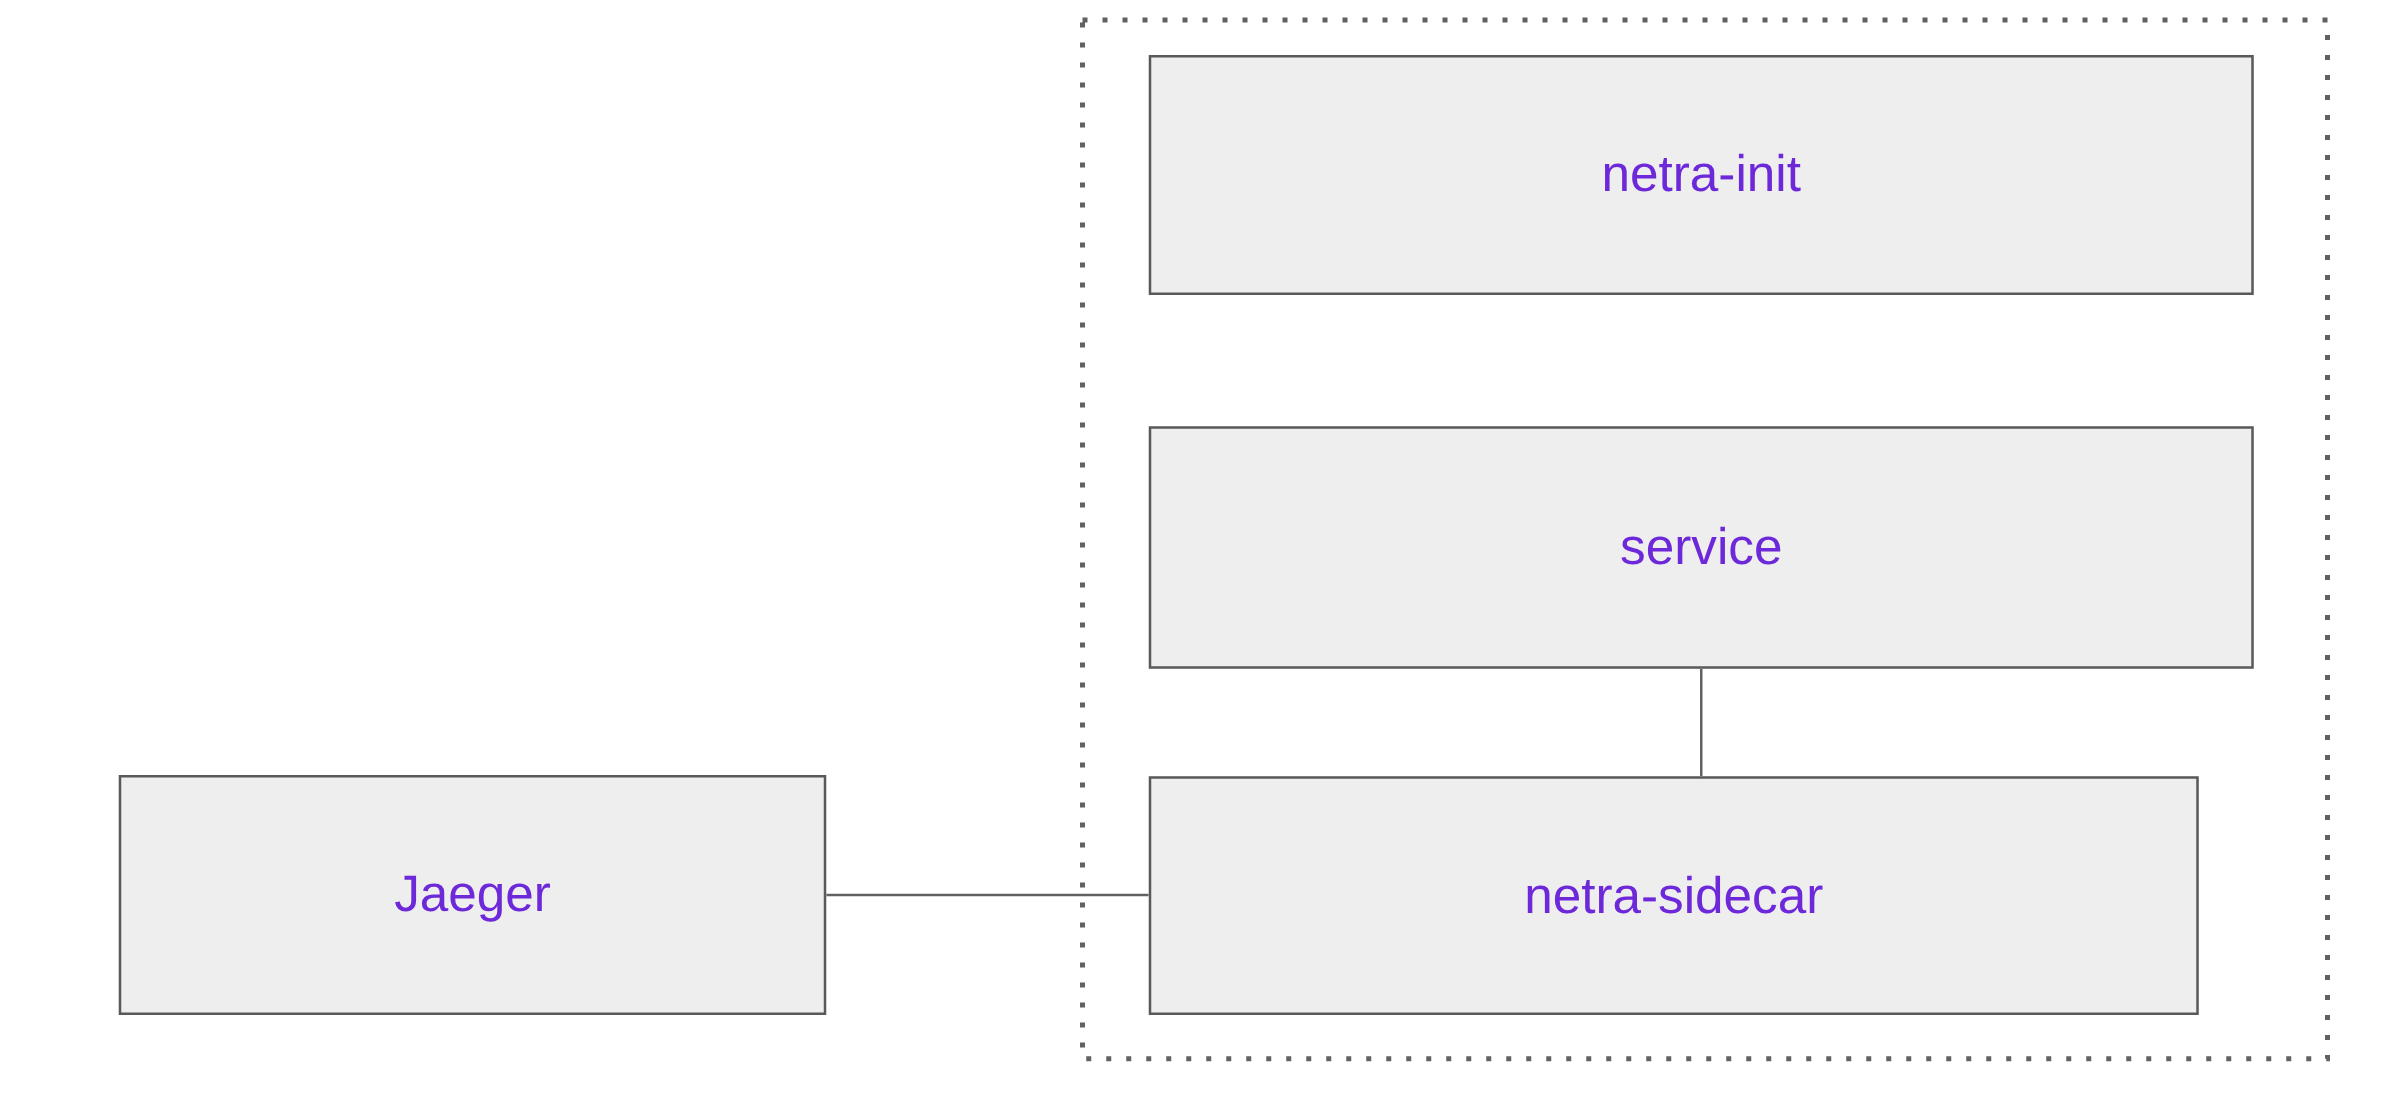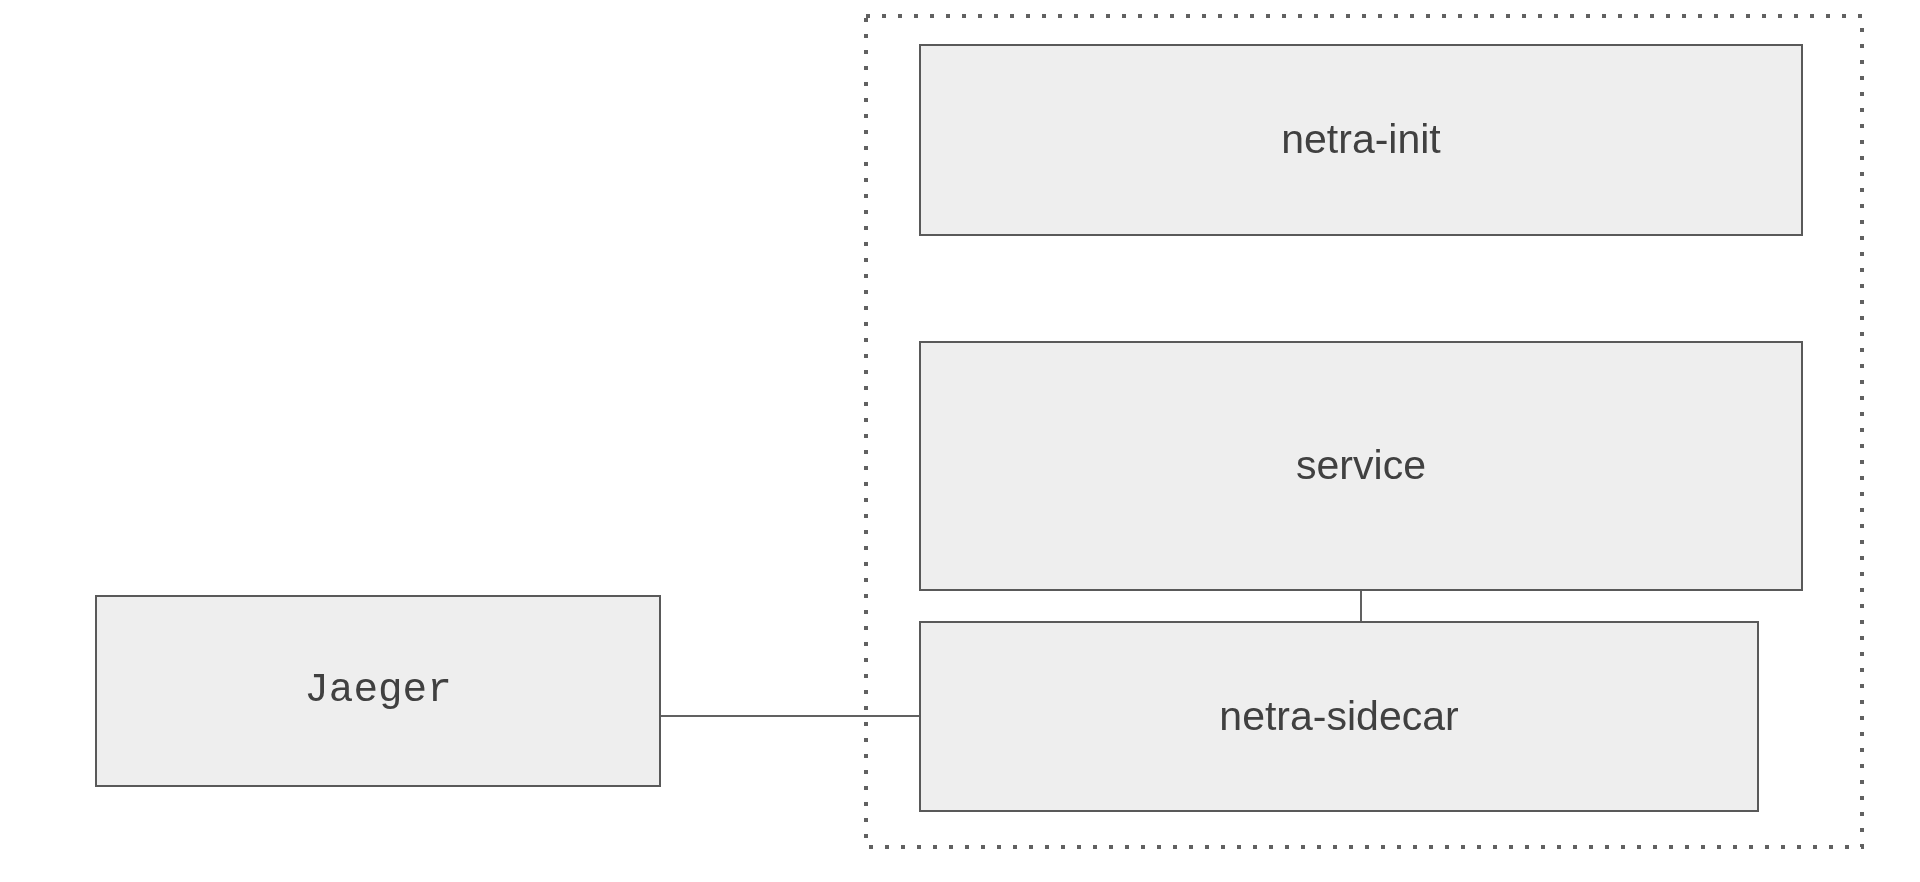--- a/index.html
+++ b/index.html
@@ -30,28 +30,28 @@
     box-sizing: border-box;
     background: #eeeeee;
     border: 2px solid #595959;
     display: flex;
     align-items: center;
     justify-content: center;
   }
   .node-label {
     font-size: 41px;
     line-height: 1.2;
-    color: #404040;
+    color: #6d28d9;
     white-space: nowrap;
     text-align: center;
   }
   .node-netra-init   { left: 919px; top: 44px;  width: 884px; height: 192px; }
-  .node-service      { left: 919px; top: 341px; width: 884px; height: 250px; }
+  .node-service      { left: 919px; top: 341px; width: 884px; height: 194px; }
   .node-netra-sidecar{ left: 919px; top: 621px; width: 840px; height: 191px; }
-  .node-jaeger       { left: 95px;  top: 595px; width: 566px; height: 192px; font-family: Liberation Mono, monospace; }
+  .node-jaeger       { left: 95px;  top: 620px; width: 566px; height: 192px; }
 </style>
 </head>
 <body>
 
 <div class="canvas">
 
   <svg class="edges-layer" viewBox="0 0 1920 882" xmlns="http://www.w3.org/2000/svg">
 
     <rect x="866" y="16" width="996" height="831" fill="none" stroke="#616161" stroke-width="4" stroke-dasharray="4 12"></rect>
 

